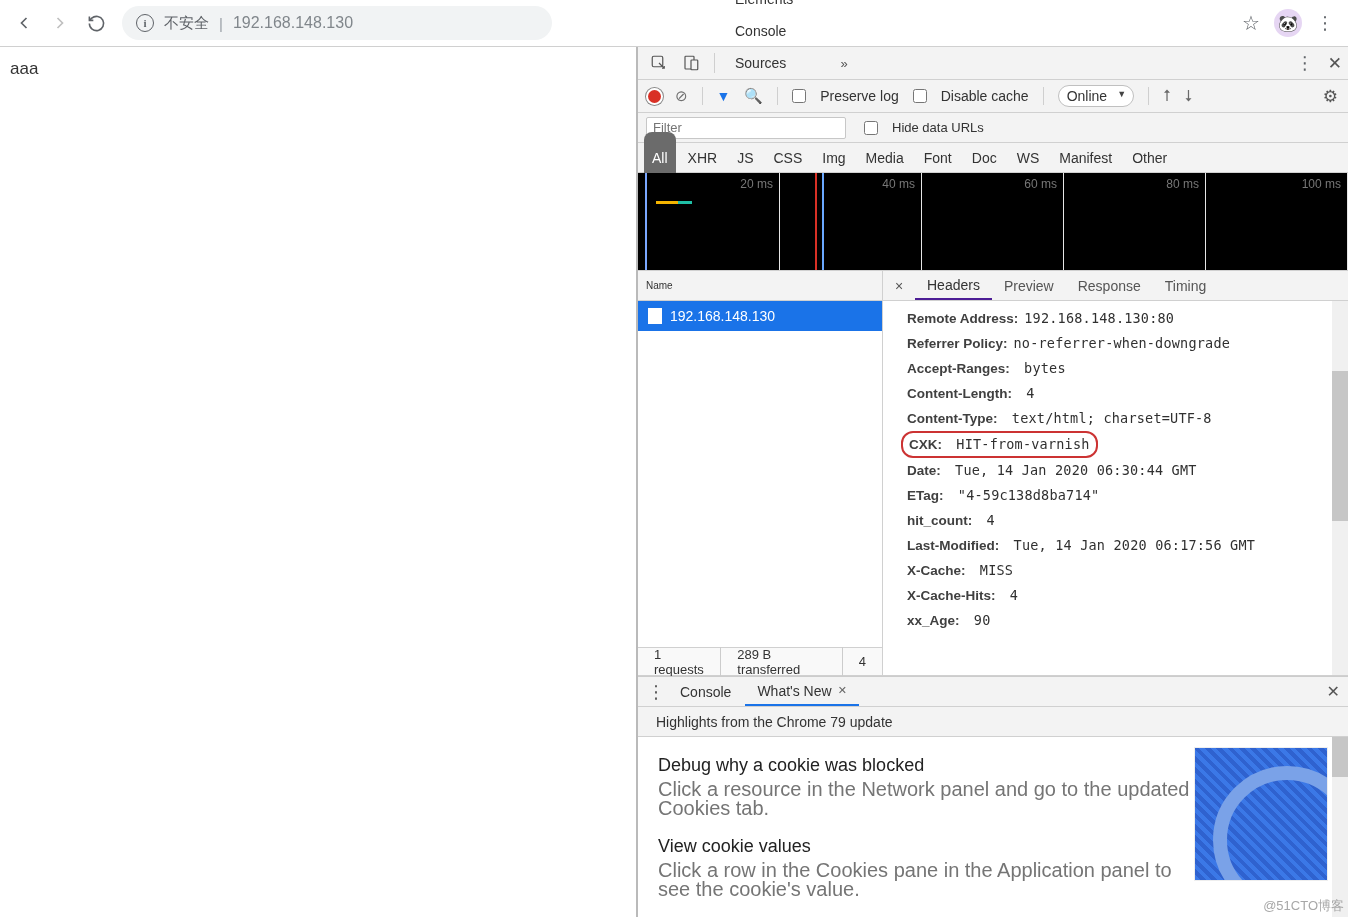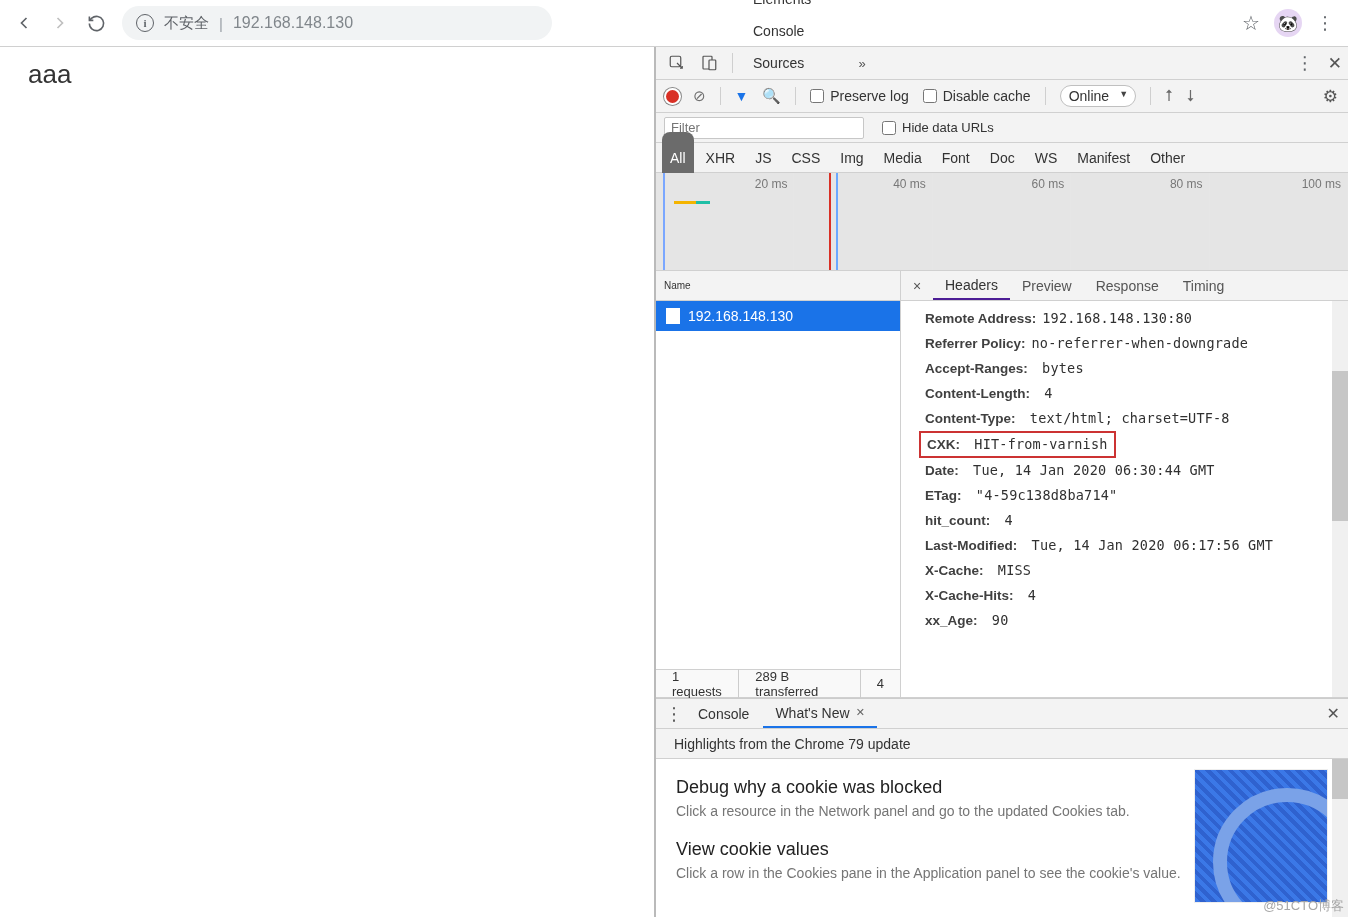--- a/index.html
+++ b/index.html
@@ -12,49 +12,49 @@
   .omnibox .info{width:18px;height:18px;border:1.6px solid #5f6368;border-radius:50%;display:flex;align-items:center;justify-content:center;font-size:11px;color:#5f6368;font-family:serif;font-weight:bold}
   .omnibox .insecure{color:#5f6368;font-size:15px}
   .omnibox .sep{color:#9aa0a6;font-size:15px}
   .omnibox .url{font-size:16px;color:#80868b}
   .browser-right{margin-left:auto;display:flex;align-items:center;gap:14px;padding-right:6px}
   .star{font-size:20px;color:#5f6368}
   .avatar{width:28px;height:28px;border-radius:50%;background:#e6d6f3;display:flex;align-items:center;justify-content:center;font-size:16px}
   .kebab{font-size:18px;color:#5f6368}
   
   .split{position:absolute;top:47px;bottom:0;left:0;right:0;display:flex}
-  .page{flex:0 0 636px;padding:12px 10px;font-size:26px;font-family:"Segoe UI",Arial;margin-left:18px;}
+  .page{flex:0 0 636px;padding:12px 10px;font-size:17px;font-family:"Segoe UI",Arial;}
   .dev{flex:1;min-width:0;border-left:2px solid #bababa;display:flex;flex-direction:column;background:#fff}
   
   .dt-tabs{height:33px;border-bottom:1px solid #d0d0d0;display:flex;align-items:center;background:#f3f3f3;padding:0 6px;gap:2px}
   .dt-tabs .ico{width:30px;height:30px;display:flex;align-items:center;justify-content:center;color:#555}
   .dt-tabs .sep{width:1px;height:20px;background:#cfcfcf;margin:0 6px}
   .dt-tab{padding:0 12px;height:32px;display:flex;align-items:center;color:#333;font-size:14px;cursor:pointer}
   .dt-tab.active{color:#1a73e8;border-bottom:2px solid #1a73e8}
   .dt-tabs .right{margin-left:auto;display:flex;align-items:center;gap:14px;color:#555}
   
   .net-tools{height:33px;background:#f3f3f3;border-bottom:1px solid #d0d0d0;display:flex;align-items:center;padding:0 10px;gap:14px;font-size:14px;color:#333}
   .rec{width:13px;height:13px;background:#d93025;border-radius:50%;box-shadow:0 0 0 2px #fff,0 0 0 3px #888}
   .gray-ico{color:#6f6f6f;font-size:15px}
   .funnel{color:#1a73e8;font-size:14px}
-  .ck{display:flex;align-items:center;gap:6px}
+  .ck{display:flex;align-items:center;gap:14px}
   .ck input{width:14px;height:14px}
   .sel{border:1px solid #c0c0c0;padding:2px 26px 2px 8px;border-radius:11px;position:relative;background:#fff}
   .sel:after{content:"▼";position:absolute;right:7px;top:3px;font-size:9px;color:#444}
   .arrow-ico{font-size:16px;color:#6a6a6a}
   .gear{margin-left:auto;font-size:17px;color:#555}
   
   .filter-row{height:30px;background:#f3f3f3;border-bottom:1px solid #d0d0d0;display:flex;align-items:center;padding:0 8px;gap:18px}
   .finput{width:200px;height:22px;border:1px solid #c7c7c7;background:#fff;border-radius:2px;padding:0 6px;color:#888;font-size:13px}
   
   .type-row{height:30px;background:#f3f3f3;border-bottom:1px solid #d0d0d0;display:flex;align-items:center;padding:0 6px;gap:4px;font-size:14px;color:#333}
   .chip{padding:18px 8px;border-radius:8px;cursor:pointer}
   .chip.active{background:#6b6b6b;color:#fff}
   
-  .timeline{height:98px;border-bottom:1px solid #d0d0d0;display:flex;position:relative;background:#e5e5e5}
+  .timeline{height:98px;border-bottom:1px solid #d0d0d0;display:flex;position:relative;background:#000000}
   .tcell{flex:1;border-right:1px solid #e6e6e6;position:relative}
   .tlabel{position:absolute;right:6px;top:4px;color:#777;font-size:12px}
   .bluebar{position:absolute;top:0;bottom:0;left:7px;width:2px;background:#7aa7ff}
   .seg{position:absolute;top:28px;height:3px}
   
   .net-body{flex:1;min-height:0;display:flex;border-bottom:1px solid #d0d0d0}
   .req-col{width:245px;border-right:1px solid #d0d0d0;display:flex;flex-direction:column}
   .req-col .hdr{height:30px;background:#f3f3f3;border-bottom:1px solid #d0d0d0;display:flex;align-items:center;padding:0 8px;font-size:10px;color:#333}
   .req-row{height:30px;display:flex;align-items:center;gap:8px;padding:0 10px;background:#1a73e8;color:#fff;font-size:14px}
   .req-row .doc-ico{width:14px;height:16px;background:#fff}
@@ -68,35 +68,35 @@
   .det-tab{padding:0 12px;height:29px;display:flex;align-items:center;font-size:14px;color:#555;cursor:pointer}
   .det-tab.active{color:#333;border-bottom:2px solid #4c1d95}
   .det-body{flex:1;overflow:hidden;position:relative;padding:5px 0 8px 14px;font-size:13.5px;line-height:25px}
   .det-body .row{white-space:nowrap}
   .det-body .k{font-weight:700;color:#404040}
   .det-body .v{font-family:Consolas,Menlo,monospace;color:#303030;padding-left:6px;letter-spacing:.2px}
   .det-body .sect{display:flex;align-items:center;gap:26px;margin:8px 0 4px -4px}
   .det-body .sect .tri{color:#444;font-size:11px;margin-right:6px}
   .det-body .sect .title{font-weight:700;color:#2d2d2d}
   .det-body .sect .src{color:#808080}
-  .boxed{display:inline-block;border:2px solid #c33;border-radius:0;padding:0 6px;line-height:22px;margin-left:-6px}
+  .boxed{display:inline-block;border:2px solid #c33;border-radius:12px;padding:0 6px;line-height:22px;margin-left:-6px}
   .vscroll{position:absolute;right:0;top:0;bottom:0;width:16px;background:#f0f0f0}
   .vthumb{position:absolute;right:0;width:16px;background:#c6c6c6}
   
   .drawer{flex:0 0 219px;border-top:1px solid #ccc;display:flex;flex-direction:column;background:#fff}
   .drawer-tabs{height:30px;background:#f3f3f3;border-bottom:1px solid #d0d0d0;display:flex;align-items:center;gap:2px;padding:0 8px}
   .drawer-tab{padding:0 12px;height:29px;display:flex;align-items:center;font-size:14px;color:#333;cursor:pointer;position:relative}
   .drawer-tab.active{border-bottom:2px solid #1a73e8}
   .drawer-tab .x{font-size:11px;color:#666;margin-left:6px}
   .drawer-tabs .dots{color:#555;font-size:18px;width:20px;text-align:center}
   .drawer-tabs .close{margin-left:auto;font-size:16px;color:#555}
   .drawer-head{height:30px;background:#f3f3f3;border-bottom:1px solid #d0d0d0;display:flex;align-items:center;padding:0 18px;font-size:14px;color:#333}
   .drawer-body{position:relative;flex:1;padding:18px 150px 0 20px;overflow:hidden}
   .drawer-body h3{font-size:18px;font-weight:400;color:#222;margin-bottom:4px}
-  .drawer-body p{font-size:14px;color:#757575;line-height:19px;margin-bottom:18px}
+  .drawer-body p{font-size:20px;color:#757575;line-height:19px;margin-bottom:18px}
   .drawer-art{position:absolute;right:20px;top:10px;width:134px;height:134px;background:
      repeating-linear-gradient(45deg,#3b78e7 0 4px,#2f62cf 4px 8px);
      border:1px solid #eee;overflow:hidden}
   .drawer-art:before{content:"";position:absolute;left:18px;top:18px;width:120px;height:120px;border:14px solid #7aa2e8;border-radius:50%}
   .watermark{position:absolute;right:4px;bottom:2px;font-size:13px;color:#a7a7a7}
 </style>
 </head>
 <body>
 
 <div class="browser-bar">

